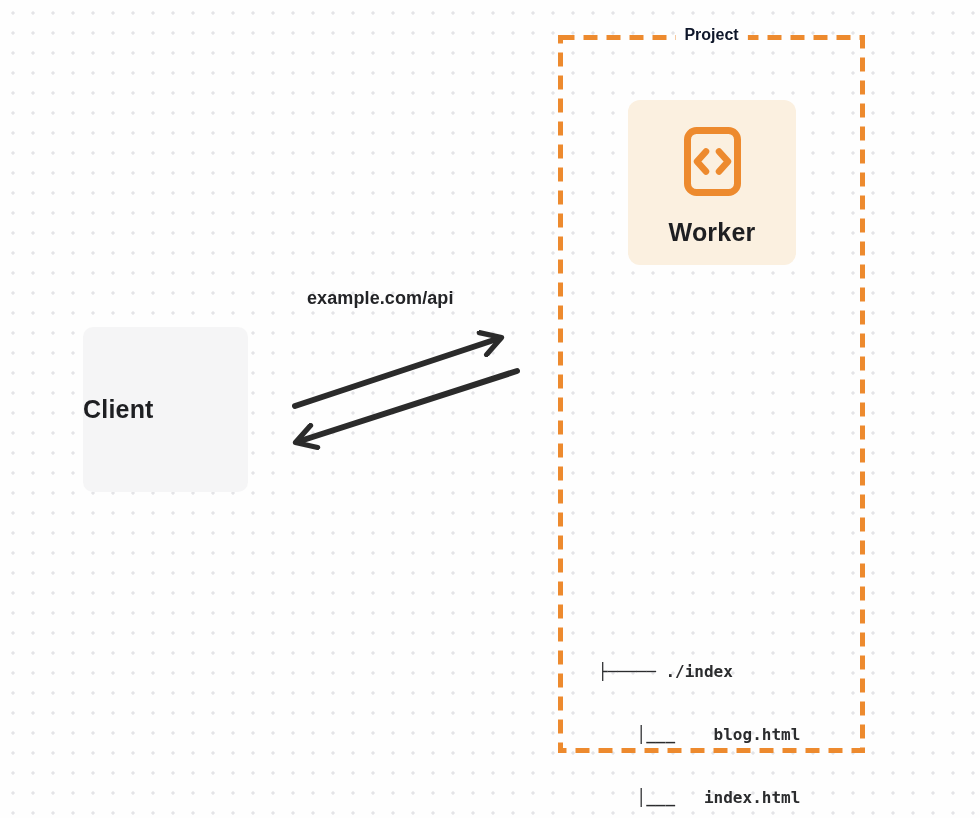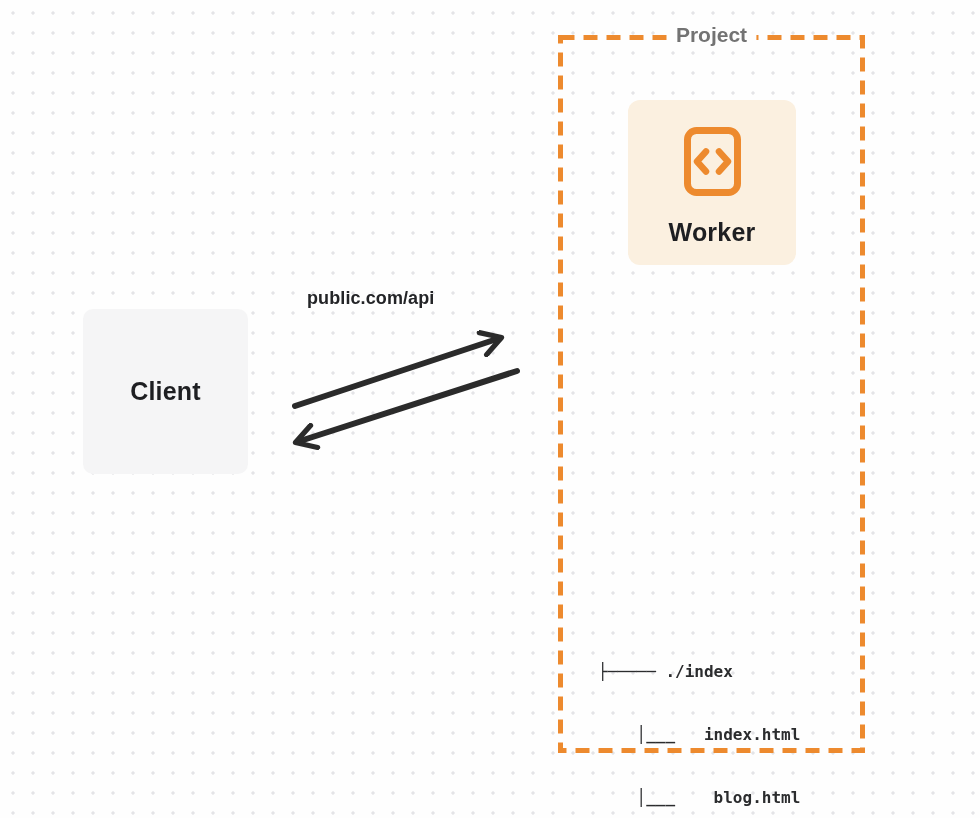--- a/index.html
+++ b/index.html
@@ -15,27 +15,27 @@
     overflow: hidden;
     background-color: #FEFEFE;
     background-image: radial-gradient(circle, #E4E4E7 1.5px, transparent 1.7px);
     background-size: 20px 20px;
     background-position: 3px 3px;
   }
 
   
   .client-box {
     position: absolute;
-    left: 83px; top: 309px;
+    left: 83px; top: 327px;
     width: 165px; height: 165px;
     background: #F5F5F6;
     border-radius: 10px;
     display: flex;
     align-items: center;
-    justify-content: center;
+    justify-content: flex-start;
   }
   .client-box .node-label {
     font-size: 25px;
     font-weight: 700;
     color: #1E1F22;
     letter-spacing: 0.2px;
   }
 
   
   .request-label {
@@ -67,24 +67,24 @@
     left: 0; top: 0;
     width: 100%; height: 100%;
   }
   .project-label {
     position: absolute;
     top: -16px;
     left: 50%;
     transform: translateX(-50%);
     background: #FEFEFE;
     padding: 0 9px;
-    font-size: 21px;
+    font-size: 16px;
     line-height: 31px;
     font-weight: 700;
-    color: #737373;
+    color: #0f172a;
     white-space: nowrap;
   }
 
   
   .node-card {
     position: absolute;
     width: 168px; height: 165px;
     background: #FBF0E0;
     border-radius: 12px;
   }
@@ -124,21 +124,21 @@
 </style>
 </head>
 <body>
 
 <div class="canvas">
 
   <div class="client-box">
     <span class="node-label">Client</span>
   </div>
 
-  <div class="request-label">public.com/api</div>
+  <div class="request-label">example.com/api</div>
 
   <svg class="arrows-svg" viewBox="0 0 980 818" xmlns="http://www.w3.org/2000/svg">
     <defs>
       <marker id="arrowhead" viewBox="0 0 10 10" refX="8" refY="5" markerWidth="4.6" markerHeight="4.6" orient="auto" markerUnits="strokeWidth">
         <path d="M1.5 0.8 L8.6 5 L1.5 9.2" fill="none" stroke="#2B2B2B" stroke-width="1.9" stroke-linecap="round" stroke-linejoin="round"></path>
       </marker>
     </defs>
     <line x1="295" y1="406" x2="500" y2="338" stroke="#2B2B2B" stroke-width="6" stroke-linecap="round" marker-end="url(#arrowhead)"></line>
     <line x1="517" y1="371" x2="297" y2="442" stroke="#2B2B2B" stroke-width="6" stroke-linecap="round" marker-end="url(#arrowhead)"></line>
   </svg>
@@ -157,19 +157,19 @@
           <path d="M22 24.5 L13 34.5 L22 44.5" fill="none" stroke="#ED8A2E" stroke-width="6.5" stroke-linecap="round" stroke-linejoin="round"></path>
           <path d="M35 24.5 L44 34.5 L35 44.5" fill="none" stroke="#ED8A2E" stroke-width="6.5" stroke-linecap="round" stroke-linejoin="round"></path>
         </svg>
       </div>
       <div class="node-label">Worker</div>
     </div>
 
 
     <div class="file-tree">
       <span class="tree-line">├───── ./index</span>
+      <span class="tree-line">    │___    blog.html</span>
       <span class="tree-line">    │___   index.html</span>
-      <span class="tree-line">    │___    blog.html</span>
       
     </div>
   </div>
 
 </div>
 
 </body></html>

